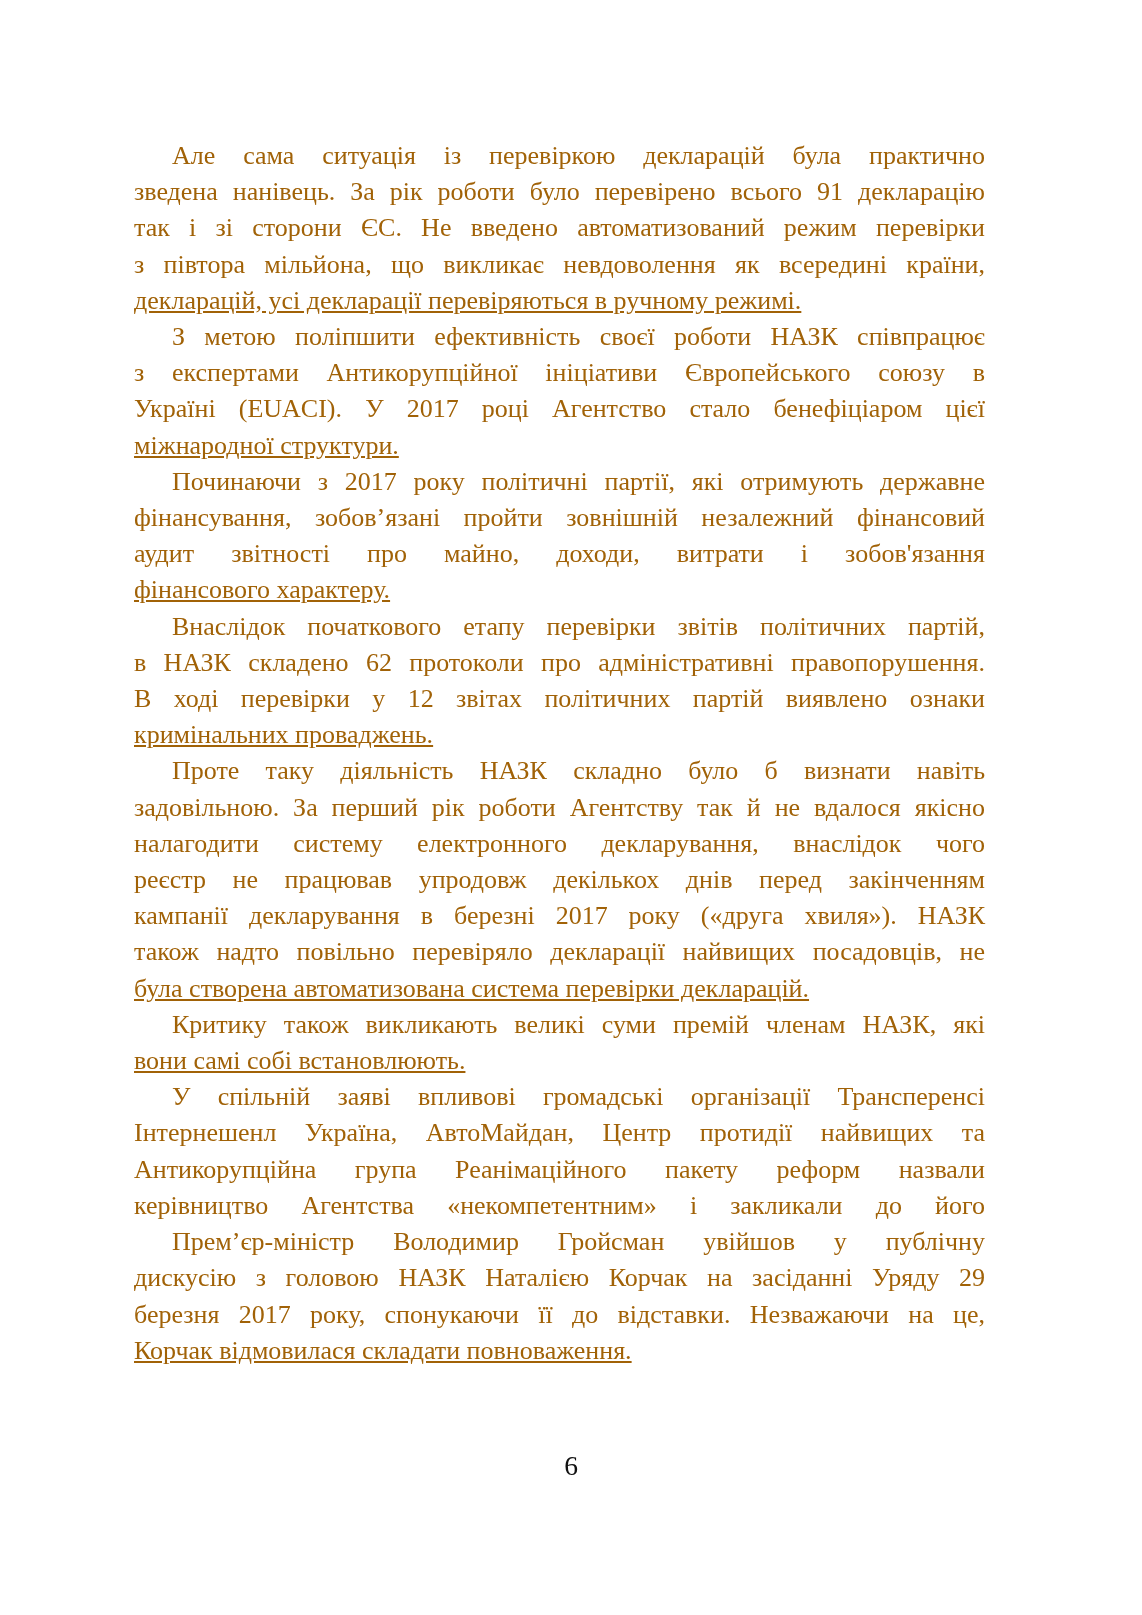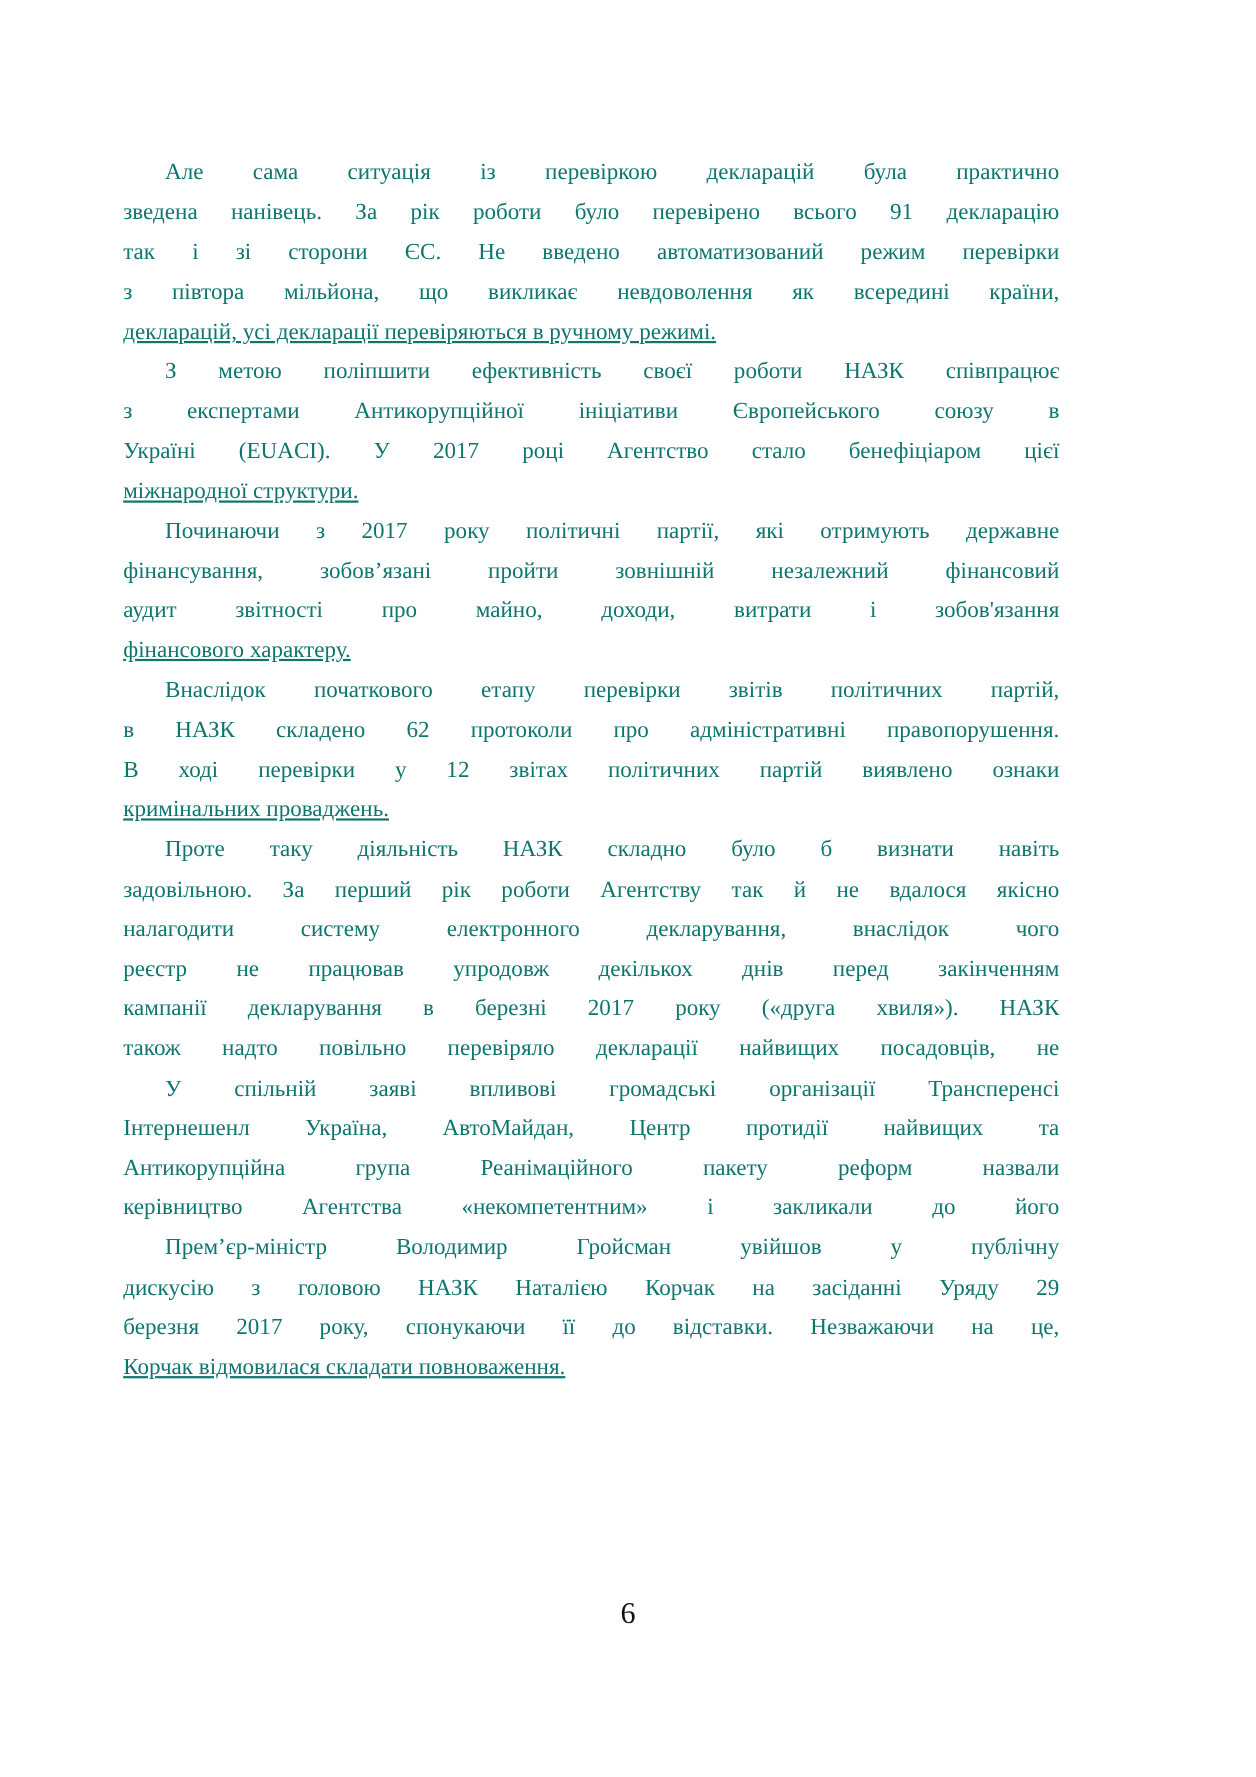--- a/index.html
+++ b/index.html
@@ -1,25 +1,25 @@
 <!DOCTYPE html>
 <html><head>
 <meta charset="utf-8">
 <style>
   html, body { margin: 0; padding: 0; background: #ffffff; }
   body { width: 1142px; height: 1615px; position: relative; overflow: hidden; }
   .page {
     position: absolute;
-    left: 112px;
+    left: 134px;
     top: 138px;
     width: 851px;
     font-family: "Liberation Serif", "DejaVu Serif", serif;
-    font-size: 21px;
+    font-size: 26px;
     line-height: 36.2px;
-    color: #0f766e;
+    color: #a16207;
   }
   .line { display: block; text-align: justify; text-align-last: justify; white-space: nowrap; }
   .line.last { text-align-last: left; text-decoration: underline; }
   .line.first { text-indent: 38px; }
   .para-lines { margin: 0; }
   .page-number {
     position: absolute;
     left: 0;
     width: 1142px;
     top: 1450px;
@@ -58,20 +58,25 @@
       <span class="line">В ході перевірки у 12 звітах політичних партій виявлено ознаки</span>
       <span class="line last">кримінальних проваджень.</span>
     </div>
     <div class="para-lines">
       <span class="line first">Проте таку діяльність НАЗК складно було б визнати навіть</span>
       <span class="line">задовільною. За перший рік роботи Агентству так й не вдалося якісно</span>
       <span class="line">налагодити систему електронного декларування, внаслідок чого</span>
       <span class="line">реєстр не працював упродовж декількох днів перед закінченням</span>
       <span class="line">кампанії декларування в березні 2017 року («друга хвиля»). НАЗК</span>
       <span class="line">також надто повільно перевіряло декларації найвищих посадовців, не</span>
+      <span class="line last">була створена автоматизована система перевірки декларацій.</span>
+    </div>
+    <div class="para-lines">
+      <span class="line first">Критику також викликають великі суми премій членам НАЗК, які</span>
+      <span class="line last">вони самі собі встановлюють.</span>
     </div>
     <div class="para-lines">
       <span class="line first">У спільній заяві впливові громадські організації Трансперенсі</span>
       <span class="line">Інтернешенл Україна, АвтоМайдан, Центр протидії найвищих та</span>
       <span class="line">Антикорупційна група Реанімаційного пакету реформ назвали</span>
       <span class="line">керівництво Агентства «некомпетентним» і закликали до його</span>
     </div>
     <div class="para-lines">
       <span class="line first">Прем’єр-міністр Володимир Гройсман увійшов у публічну</span>
       <span class="line">дискусію з головою НАЗК Наталією Корчак на засіданні Уряду 29</span>

